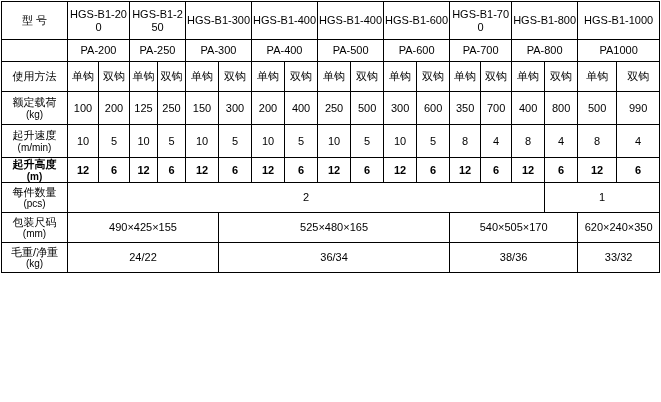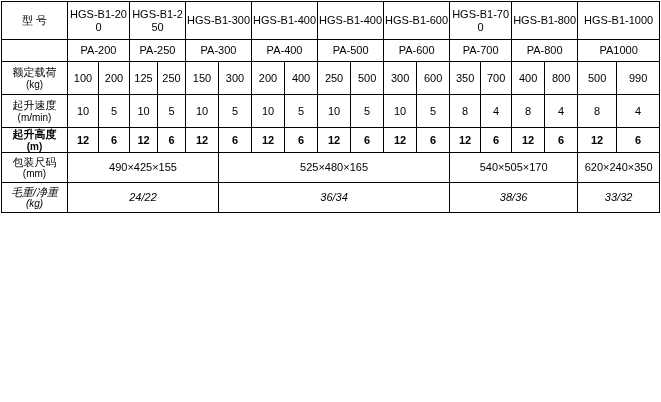--- a/index.html
+++ b/index.html
@@ -51,21 +51,21 @@
   .r1 { height: 38px; }
   .r2 { height: 22px; }
   .r3 { height: 30px; }
   .r4 { height: 30px; }
   .r5 { height: 33px; }
   .r6 { height: 33px; }
   .r7 { height: 33px; }
   .r8 { height: 20px; font-weight: bold; }
   .r9 { height: 30px; }
   .r10 { height: 30px; }
-  .r11 { height: 30px; font-style: italic; }
+  .r11 { height: 30px; }
 </style>
 </head>
 <body>
 
 <table id="spec-table">
   <colgroup>
     <col style="width:66px">
     <col style="width:31px">
       <col style="width:31px">
     <col style="width:28px">
@@ -106,20 +106,41 @@
     <td class="num" colspan="2">PA-250</td>
     <td class="num" colspan="2">PA-300</td>
     <td class="num" colspan="2">PA-400</td>
     <td class="num" colspan="2">PA-500</td>
     <td class="num" colspan="2">PA-600</td>
     <td class="num" colspan="2">PA-700</td>
     <td class="num" colspan="2">PA-800</td>
     <td class="num" colspan="2">PA1000</td>
   </tr>
 
+  <tr class="r3">
+    <td class="rowhead">使用方法</td>
+    <td class="small">单钩</td>
+    <td class="small">双钩</td>
+    <td class="small">单钩</td>
+    <td class="small">双钩</td>
+    <td class="small">单钩</td>
+    <td class="small">双钩</td>
+    <td class="small">单钩</td>
+    <td class="small">双钩</td>
+    <td class="small">单钩</td>
+    <td class="small">双钩</td>
+    <td class="small">单钩</td>
+    <td class="small">双钩</td>
+    <td class="small">单钩</td>
+    <td class="small">双钩</td>
+    <td class="small">单钩</td>
+    <td class="small">双钩</td>
+    <td class="small">单钩</td>
+    <td class="small">双钩</td>
+  </tr>
 
 
 
   <tr class="r6">
     <td class="rowhead">
       <div>额定载荷</div>
       <div class="unit">(kg)</div>
     </td>
     <td class="num">100</td>
     <td class="num">200</td>
@@ -184,20 +205,28 @@
     <td class="num">12</td>
     <td class="num">6</td>
     <td class="num">12</td>
     <td class="num">6</td>
     <td class="num">12</td>
     <td class="num">6</td>
     <td class="num">12</td>
     <td class="num">6</td>
   </tr>
 
+  <tr class="r9">
+    <td class="rowhead">
+      <div>每件数量</div>
+      <div class="unit">(pcs)</div>
+    </td>
+    <td class="num" colspan="15">2</td>
+    <td class="num" colspan="3">1</td>
+  </tr>
 
   <tr class="r10">
     <td class="rowhead">
       <div>包装尺码</div>
       <div class="unit">(mm)</div>
     </td>
     <td class="num" colspan="5">490×425×155</td>
     <td class="num" colspan="7">525×480×165</td>
     <td class="num" colspan="4">540×505×170</td>
     <td class="num" colspan="2">620×240×350</td>

